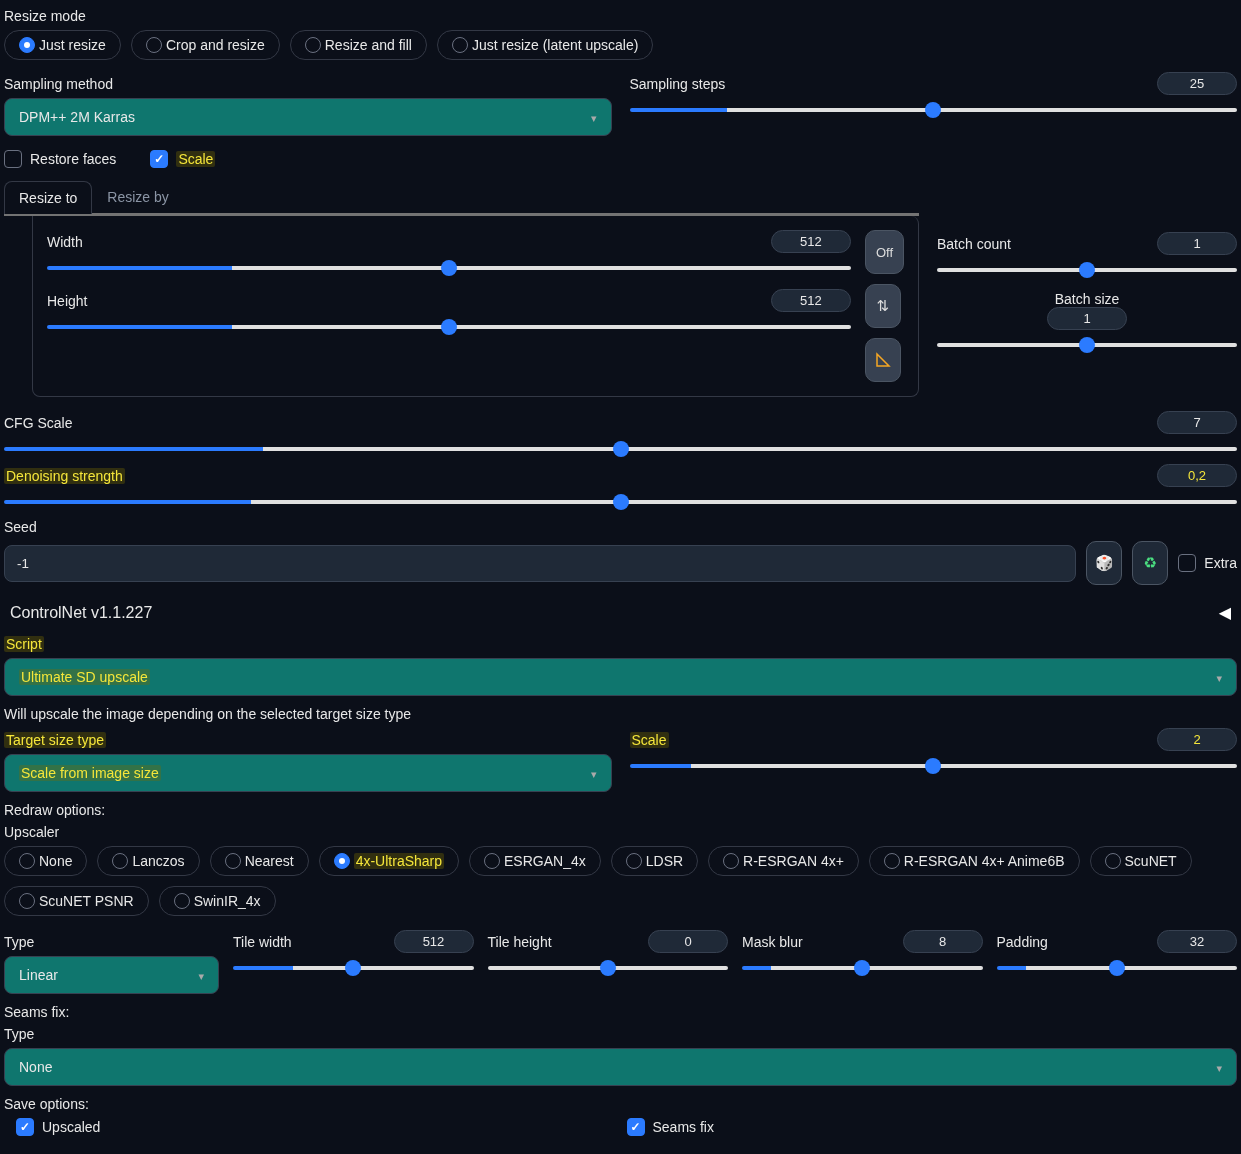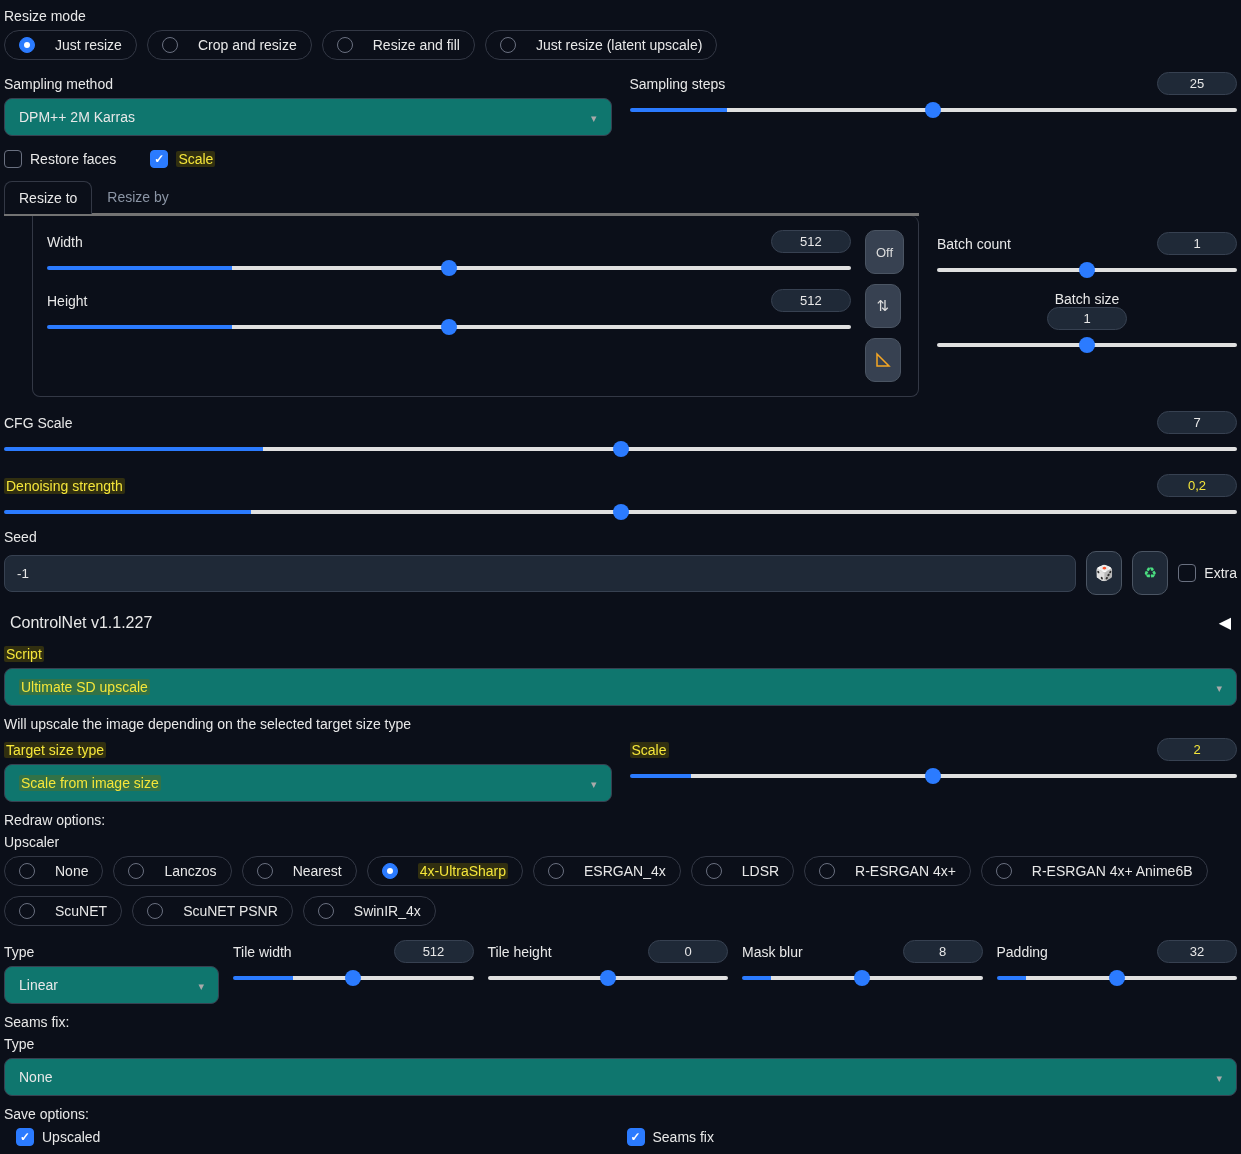--- a/index.html
+++ b/index.html
@@ -9,21 +9,21 @@
   font-family: -apple-system, BlinkMacSystemFont, "Segoe UI", sans-serif;
   font-size: 14px;
   padding: 4px;
   width: 1241px;
 }
 .section-label { margin: 4px 0 6px 0; }
 .row { display: flex; gap: 12px; align-items: center; }
 .hl { color: #f5e63a; background: rgba(120,110,0,0.35); padding: 0 2px; border-radius: 2px; }
 .radio-group { display: flex; gap: 10px; flex-wrap: wrap; }
 .radio-pill {
-  display: inline-flex; gap: 20px;
+  display: inline-flex; gap: 4px;
   border: 1px solid #333845; border-radius: 20px;
   padding: 6px 14px; cursor: pointer; background: transparent;
 }
 .radio-pill .dot {
   width: 16px; height: 16px; border-radius: 50%;
   border: 1.5px solid #6a7080; display: inline-flex;
   align-items: center; justify-content: center;
 }
 .radio-pill.sel .dot { border-color: #2b7bff; background:#2b7bff; }
 .radio-pill.sel .dot::after {
@@ -187,21 +187,21 @@
 </div>
 
 <div style="margin-top:14px;">
   <div class="slider-label-row">
     <span>CFG Scale</span>
     <span class="valbox">7</span>
   </div>
   <input type="range" class="slider" style="--p: 21%;" value="50">
 </div>
 
-<div style="margin-top:20px;">
+<div style="margin-top:10px;">
   <div class="slider-label-row">
     <span class="hl">Denoising strength</span>
     <span class="valbox hl">0,2</span>
   </div>
   <input type="range" class="slider" style="--p: 20%;" value="50">
 </div>
 
 <div class="section-label" style="margin-top:12px;">Seed</div>
 <div class="row" style="gap:10px;">
   <input type="text" class="textinput" style="flex: 1 1 0%;" value="-1">

